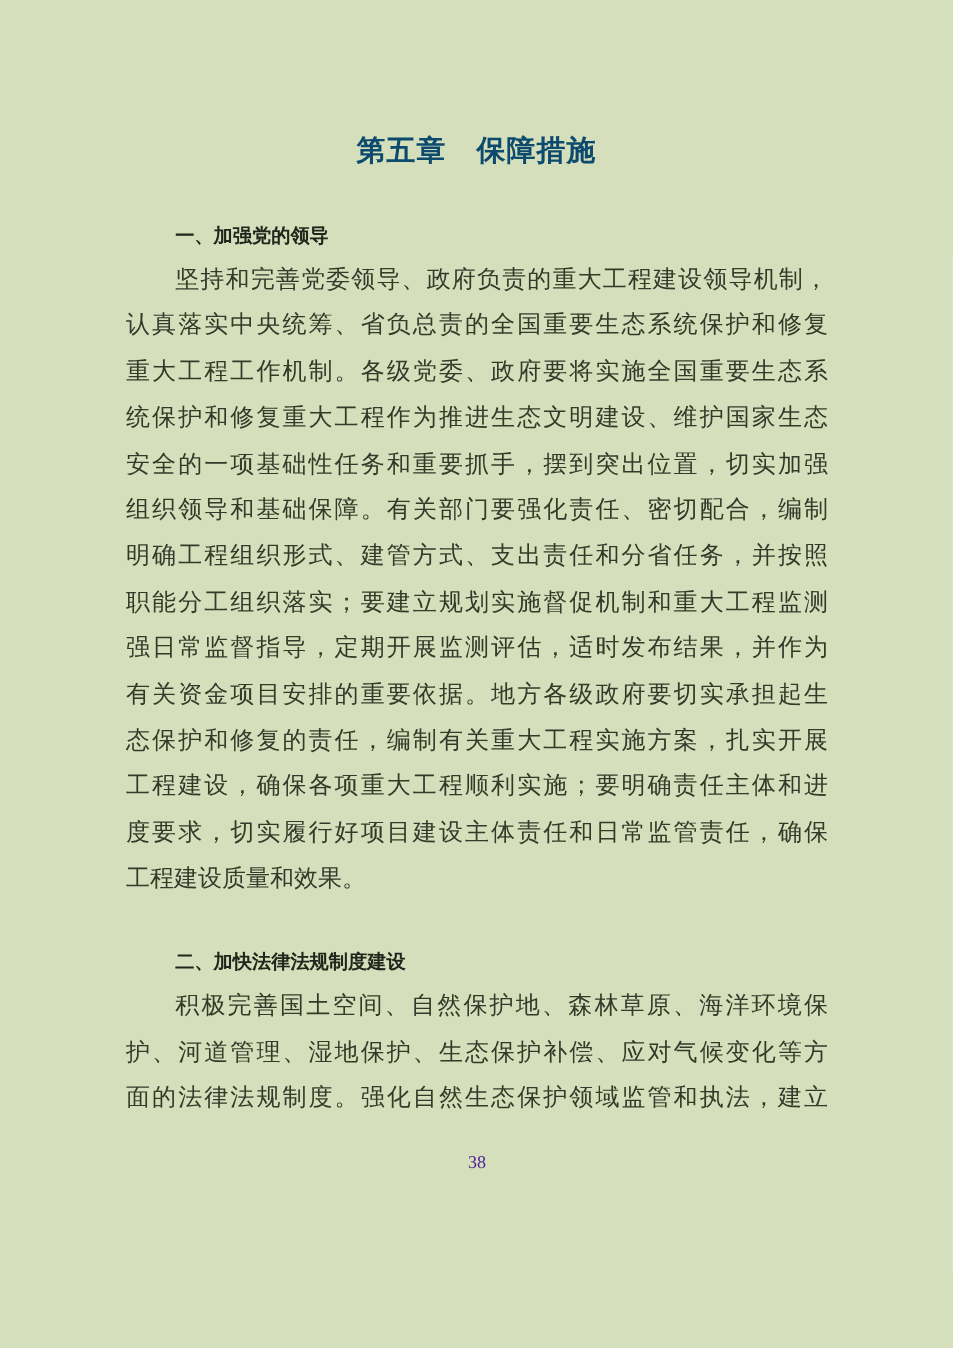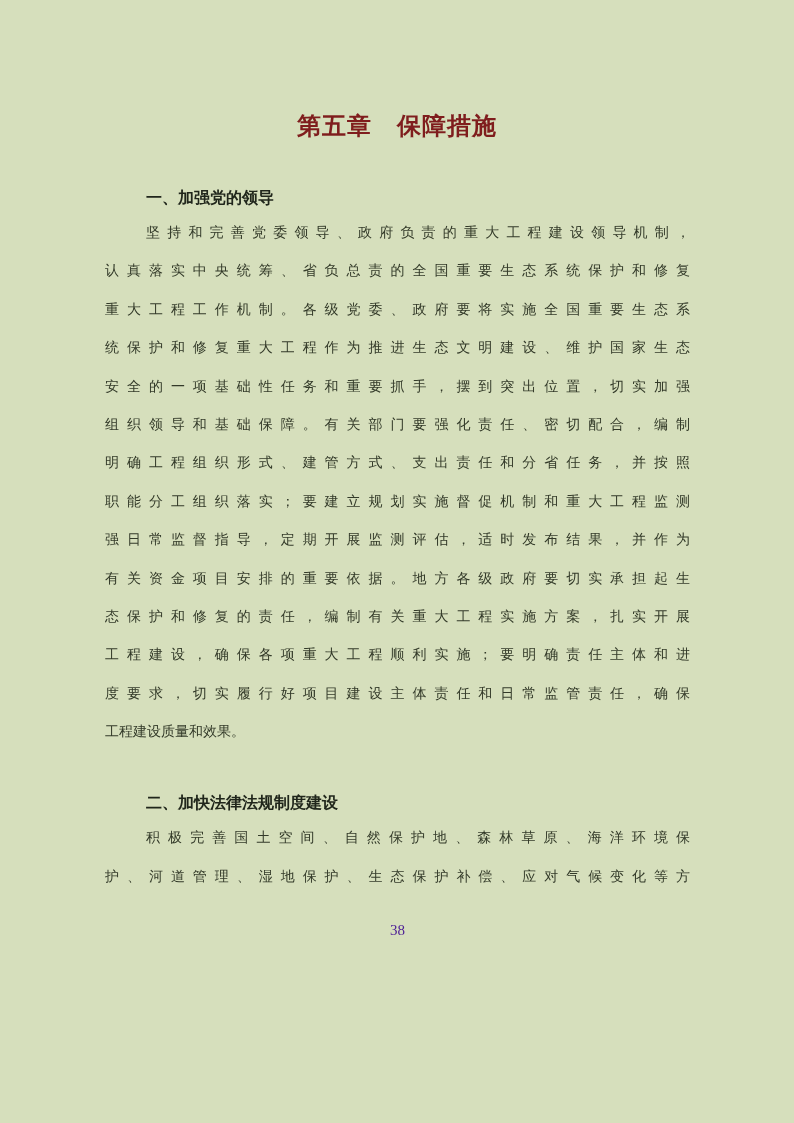--- a/index.html
+++ b/index.html
@@ -12,40 +12,40 @@
   }
   .doc-title {
     margin: 0;
     padding-top: 106px;
     line-height: 40px;
     text-align: center;
     font-family: "Liberation Sans", "DejaVu Sans", sans-serif;
     font-weight: bold;
     font-size: 24px;
     letter-spacing: 1px;
-    color: #7f1d1d;
+    color: #0c4a6e;
   }
   .content {
     padding: 0 104px 0 105px;
   }
   .heading {
     margin: 36px 0 0 0;
     padding-left: 41px;
     line-height: 32px;
     font-family: "Liberation Sans", "DejaVu Sans", sans-serif;
     font-weight: bold;
     font-size: 16px;
     color: #20261b;
   }
   .heading.gap2 {
   }
   .para { margin: 0; }
   .line {
     font-family: "Liberation Serif", "DejaVu Serif", serif;
-    font-size: 14px;
+    font-size: 20px;
     line-height: 38.4px;
     height: 38.4px;
     color: #333a29;
     text-align: justify;
     text-align-last: justify;
     text-justify: inter-character;
     overflow: hidden;
   }
   .line.first { text-indent: 41px; }
   .line.end { text-align-last: left; }
@@ -79,17 +79,18 @@
       <div class="line">态保护和修复的责任，编制有关重大工程实施方案，扎实开展</div>
       <div class="line">工程建设，确保各项重大工程顺利实施；要明确责任主体和进</div>
       <div class="line">度要求，切实履行好项目建设主体责任和日常监管责任，确保</div>
       <div class="line end">工程建设质量和效果。</div>
     </div>
 
     <h2 class="heading gap2">二、加快法律法规制度建设</h2>
     <div class="para">
       <div class="line first">积极完善国土空间、自然保护地、森林草原、海洋环境保</div>
       <div class="line">护、河道管理、湿地保护、生态保护补偿、应对气候变化等方</div>
+      <div class="line">面的法律法规制度。强化自然生态保护领域监管和执法，建立</div>
     </div>
 
     <div class="page-number">38</div>
   </div>
 </div>
 
 </body></html>

